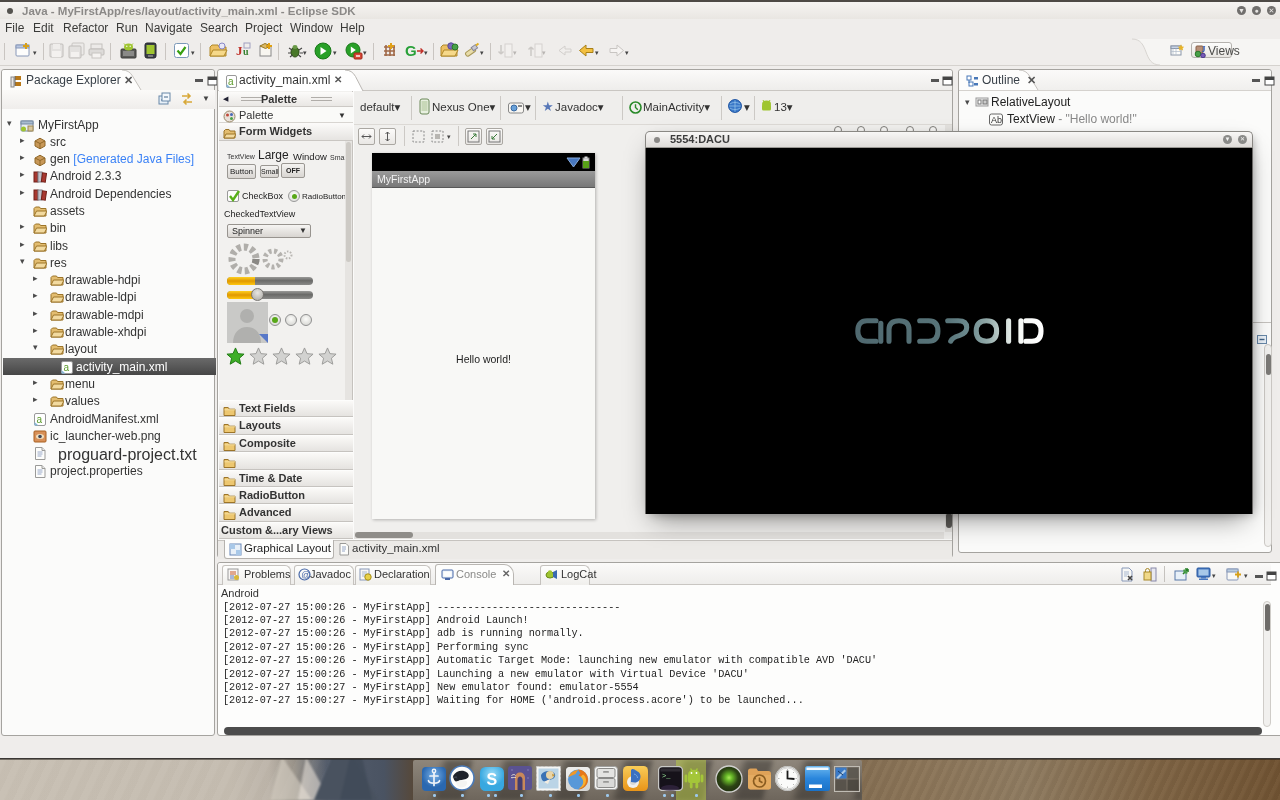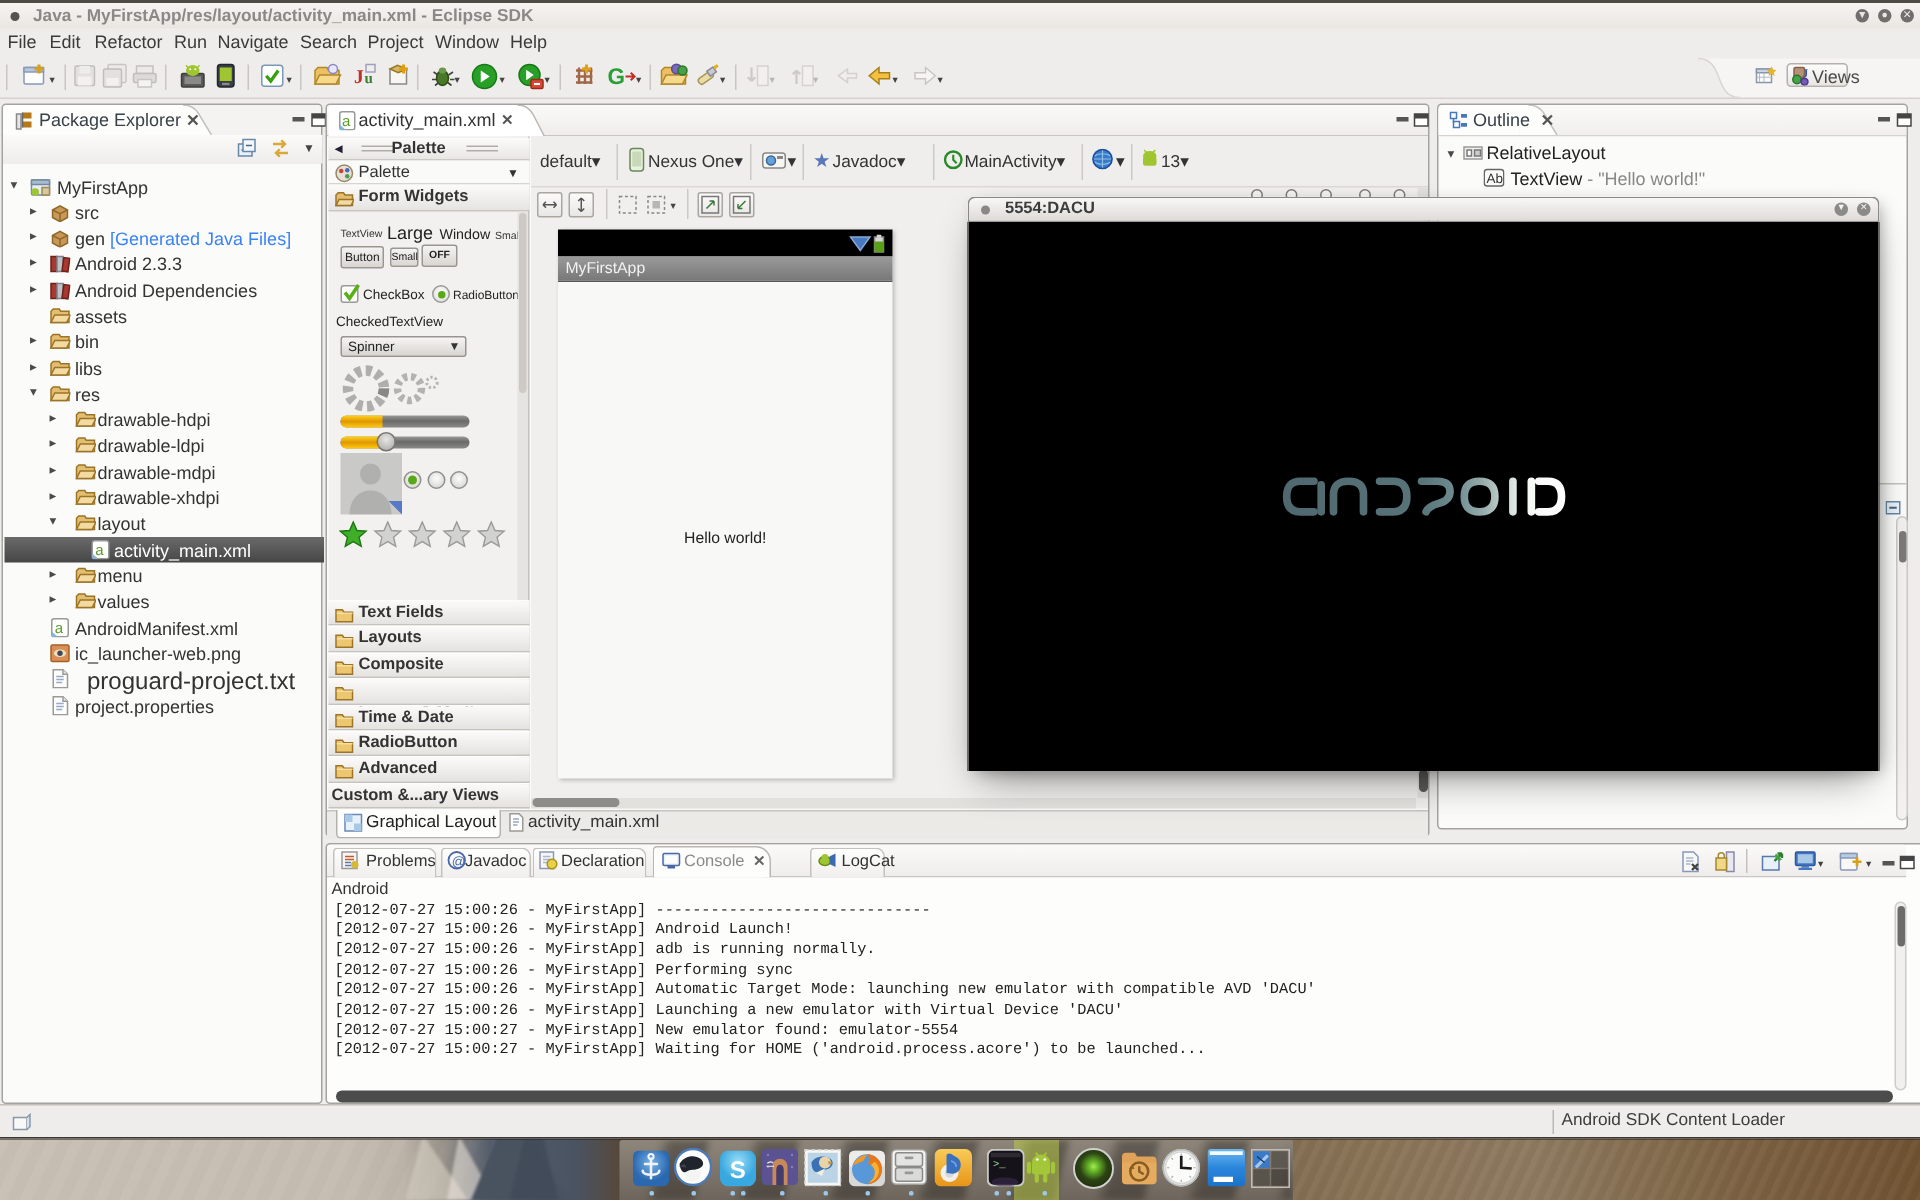--- a/index.html
+++ b/index.html
@@ -760,28 +760,20 @@
 [2012-07-27 15:00:26 - MyFirstApp] adb is running normally.
 [2012-07-27 15:00:26 - MyFirstApp] Performing sync
 [2012-07-27 15:00:26 - MyFirstApp] Automatic Target Mode: launching new emulator with compatible AVD 'DACU'
 [2012-07-27 15:00:26 - MyFirstApp] Launching a new emulator with Virtual Device 'DACU'
 [2012-07-27 15:00:27 - MyFirstApp] New emulator found: emulator-5554
 [2012-07-27 15:00:27 - MyFirstApp] Waiting for HOME ('android.process.acore') to be launched...</div>
       <div style="position:absolute;left:1045px;top:38px;width:8px;height:126px;background:#f1f0ee;border:1px solid #cfccc8;border-radius:4px;"></div>
           <div style="position:absolute;left:1046.5px;top:41px;width:5px;height:27px;background:#6e6c69;border-radius:3px;"></div>
           <div style="position:absolute;left:6px;top:164px;width:1038px;height:8px;background:#4c4c4c;border-radius:4px;"></div>
       </div>
-    </div>
-    <div id="statusbar" style="position:absolute;left:0;top:736px;width:1280px;height:22px;background:#efedeb;border-top:1px solid #c2beba;">
-      <div style="position:absolute;left:8px;top:5px;"><svg width="13" height="13">
-            <rect x="1" y="3" width="9" height="8" fill="#f8f8f6" stroke="#8898a8"></rect>
-            <path d="M10 3l2-2v8l-2 2" fill="#d8e0e8" stroke="#8898a8"></path>
-          </svg></div>
-      <div style="position:absolute;left:1035px;top:3px;width:1px;height:16px;background:#bcb8b4;"></div>
-      <div style="position:absolute;left:1041px;top:4px;font-size:11.5px;color:#3c3c3c;">Android SDK Content Loader</div>
     </div>
     <div id="statusbar"></div>
   </div>
   <div id="emuwin" style="position:absolute;left:645px;top:131px;width:608px;height:383px;border-radius:5px 5px 0 0;box-shadow:0 12px 26px -8px rgba(0,0,0,0.45), 3px 3px 10px -3px rgba(0,0,0,0.3);">
   <div style="position:absolute;left:0;top:0;width:608px;height:17px;background:linear-gradient(#f8f7f6,#dedbd8);border:1px solid #8a8884;border-bottom:1px solid #9a9894;border-radius:5px 5px 0 0;"></div>
   <div style="position:absolute;left:9px;top:6px;width:6px;height:6px;border-radius:50%;background:#8a8886;"></div>
   <div style="position:absolute;left:25px;top:2px;font-size:11px;font-weight:bold;color:#3c3c3c;">5554:DACU</div>
   <div style="position:absolute;left:578px;top:4px;width:9px;height:9px;border-radius:50%;background:#8a8a88;color:#f4f4f2;font-size:6px;line-height:9px;text-align:center;">▼</div>
   <div style="position:absolute;left:593px;top:4px;width:9px;height:9px;border-radius:50%;background:#8a8a88;color:#f4f4f2;font-size:6px;line-height:9px;text-align:center;">✕</div>
   <div style="position:absolute;left:0;top:17px;width:608px;height:366px;background:#000;border-left:1px solid #6a6866;border-right:1px solid #6a6866;"></div>

